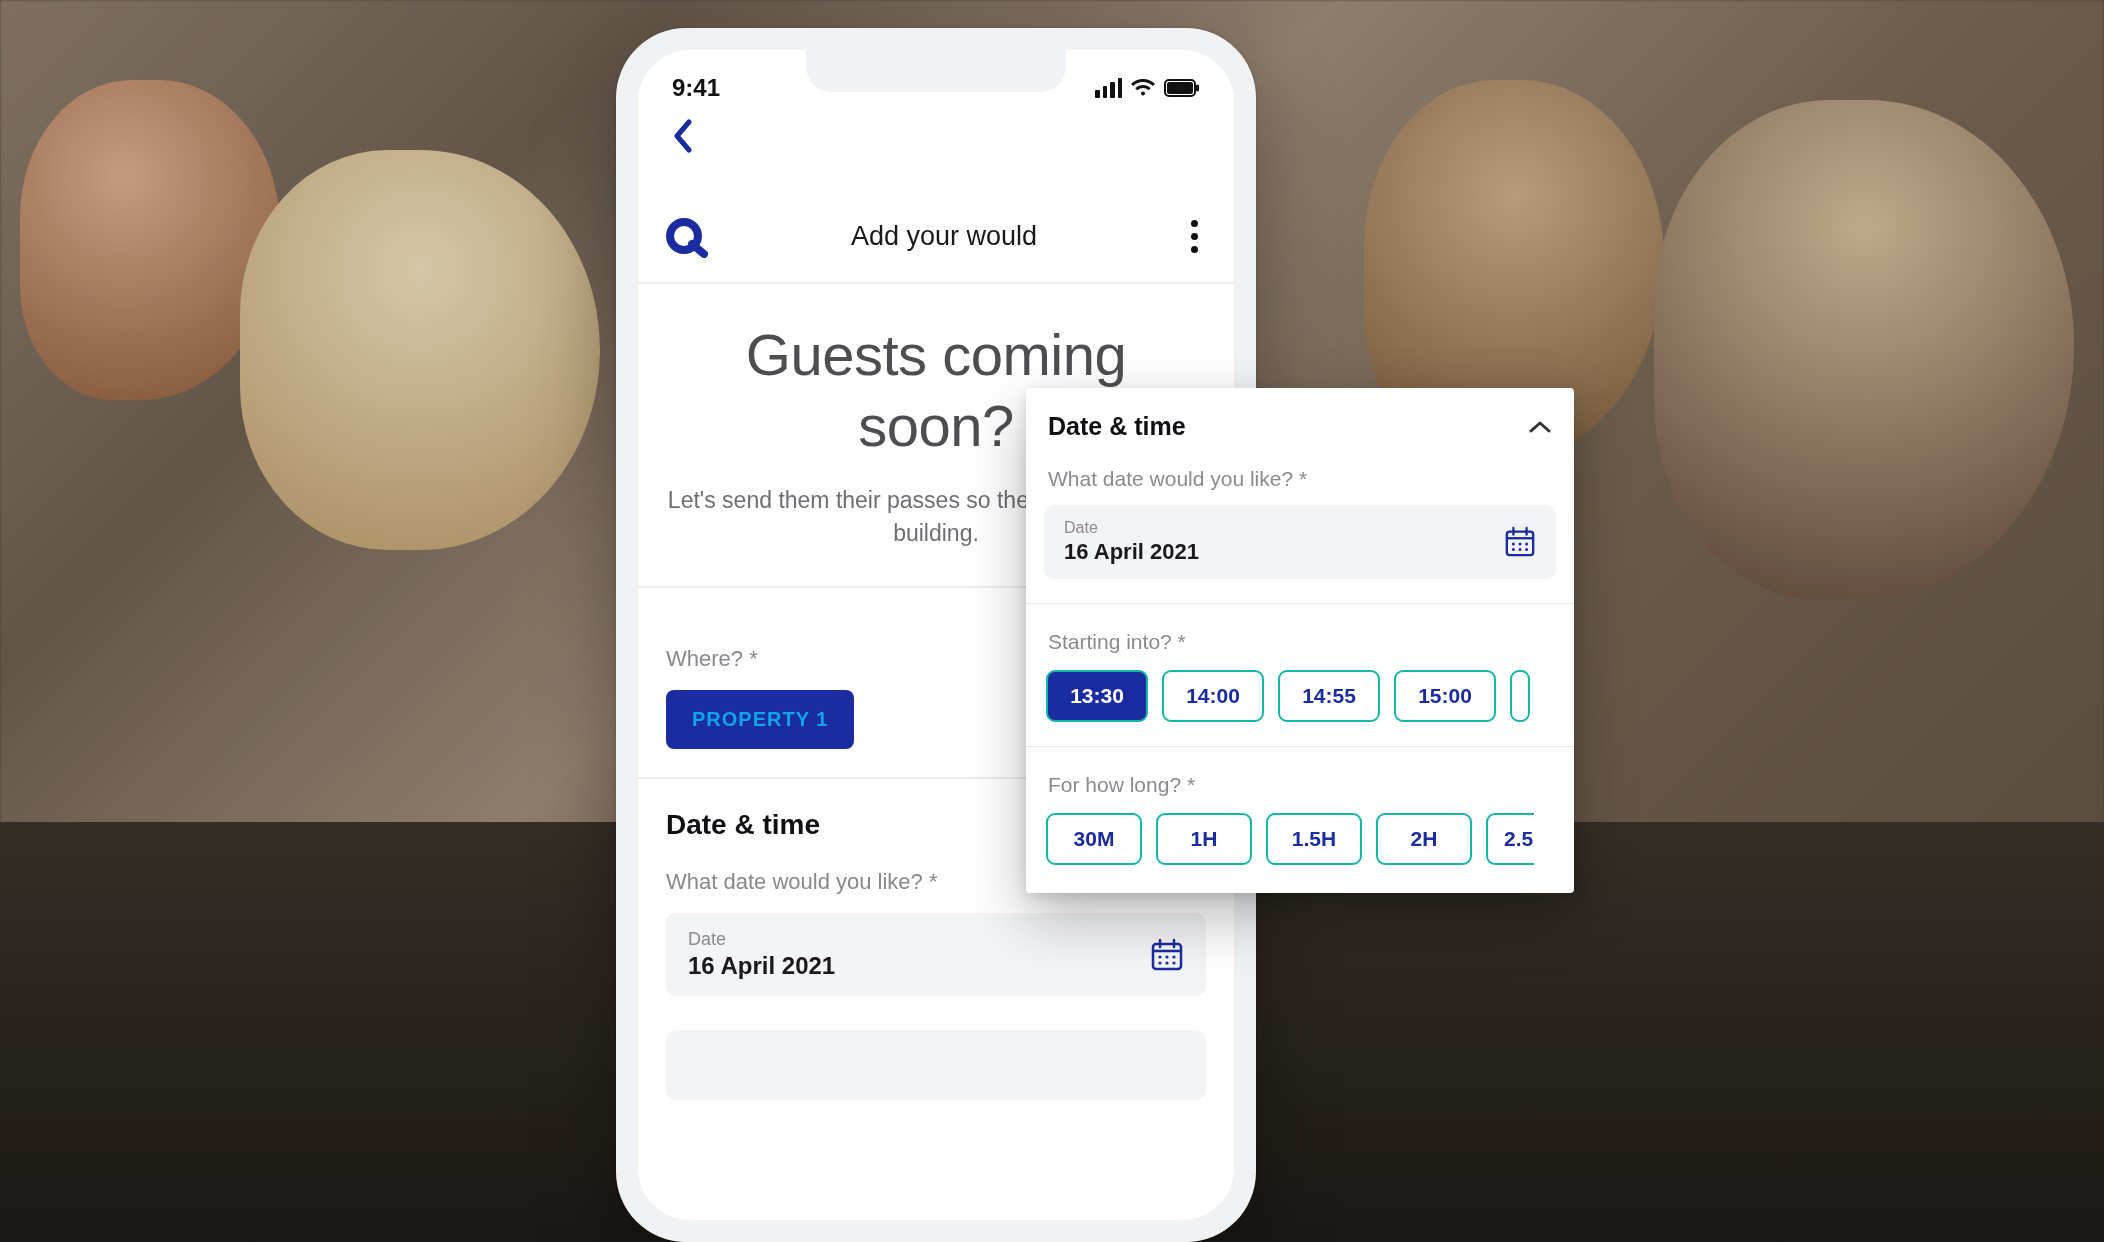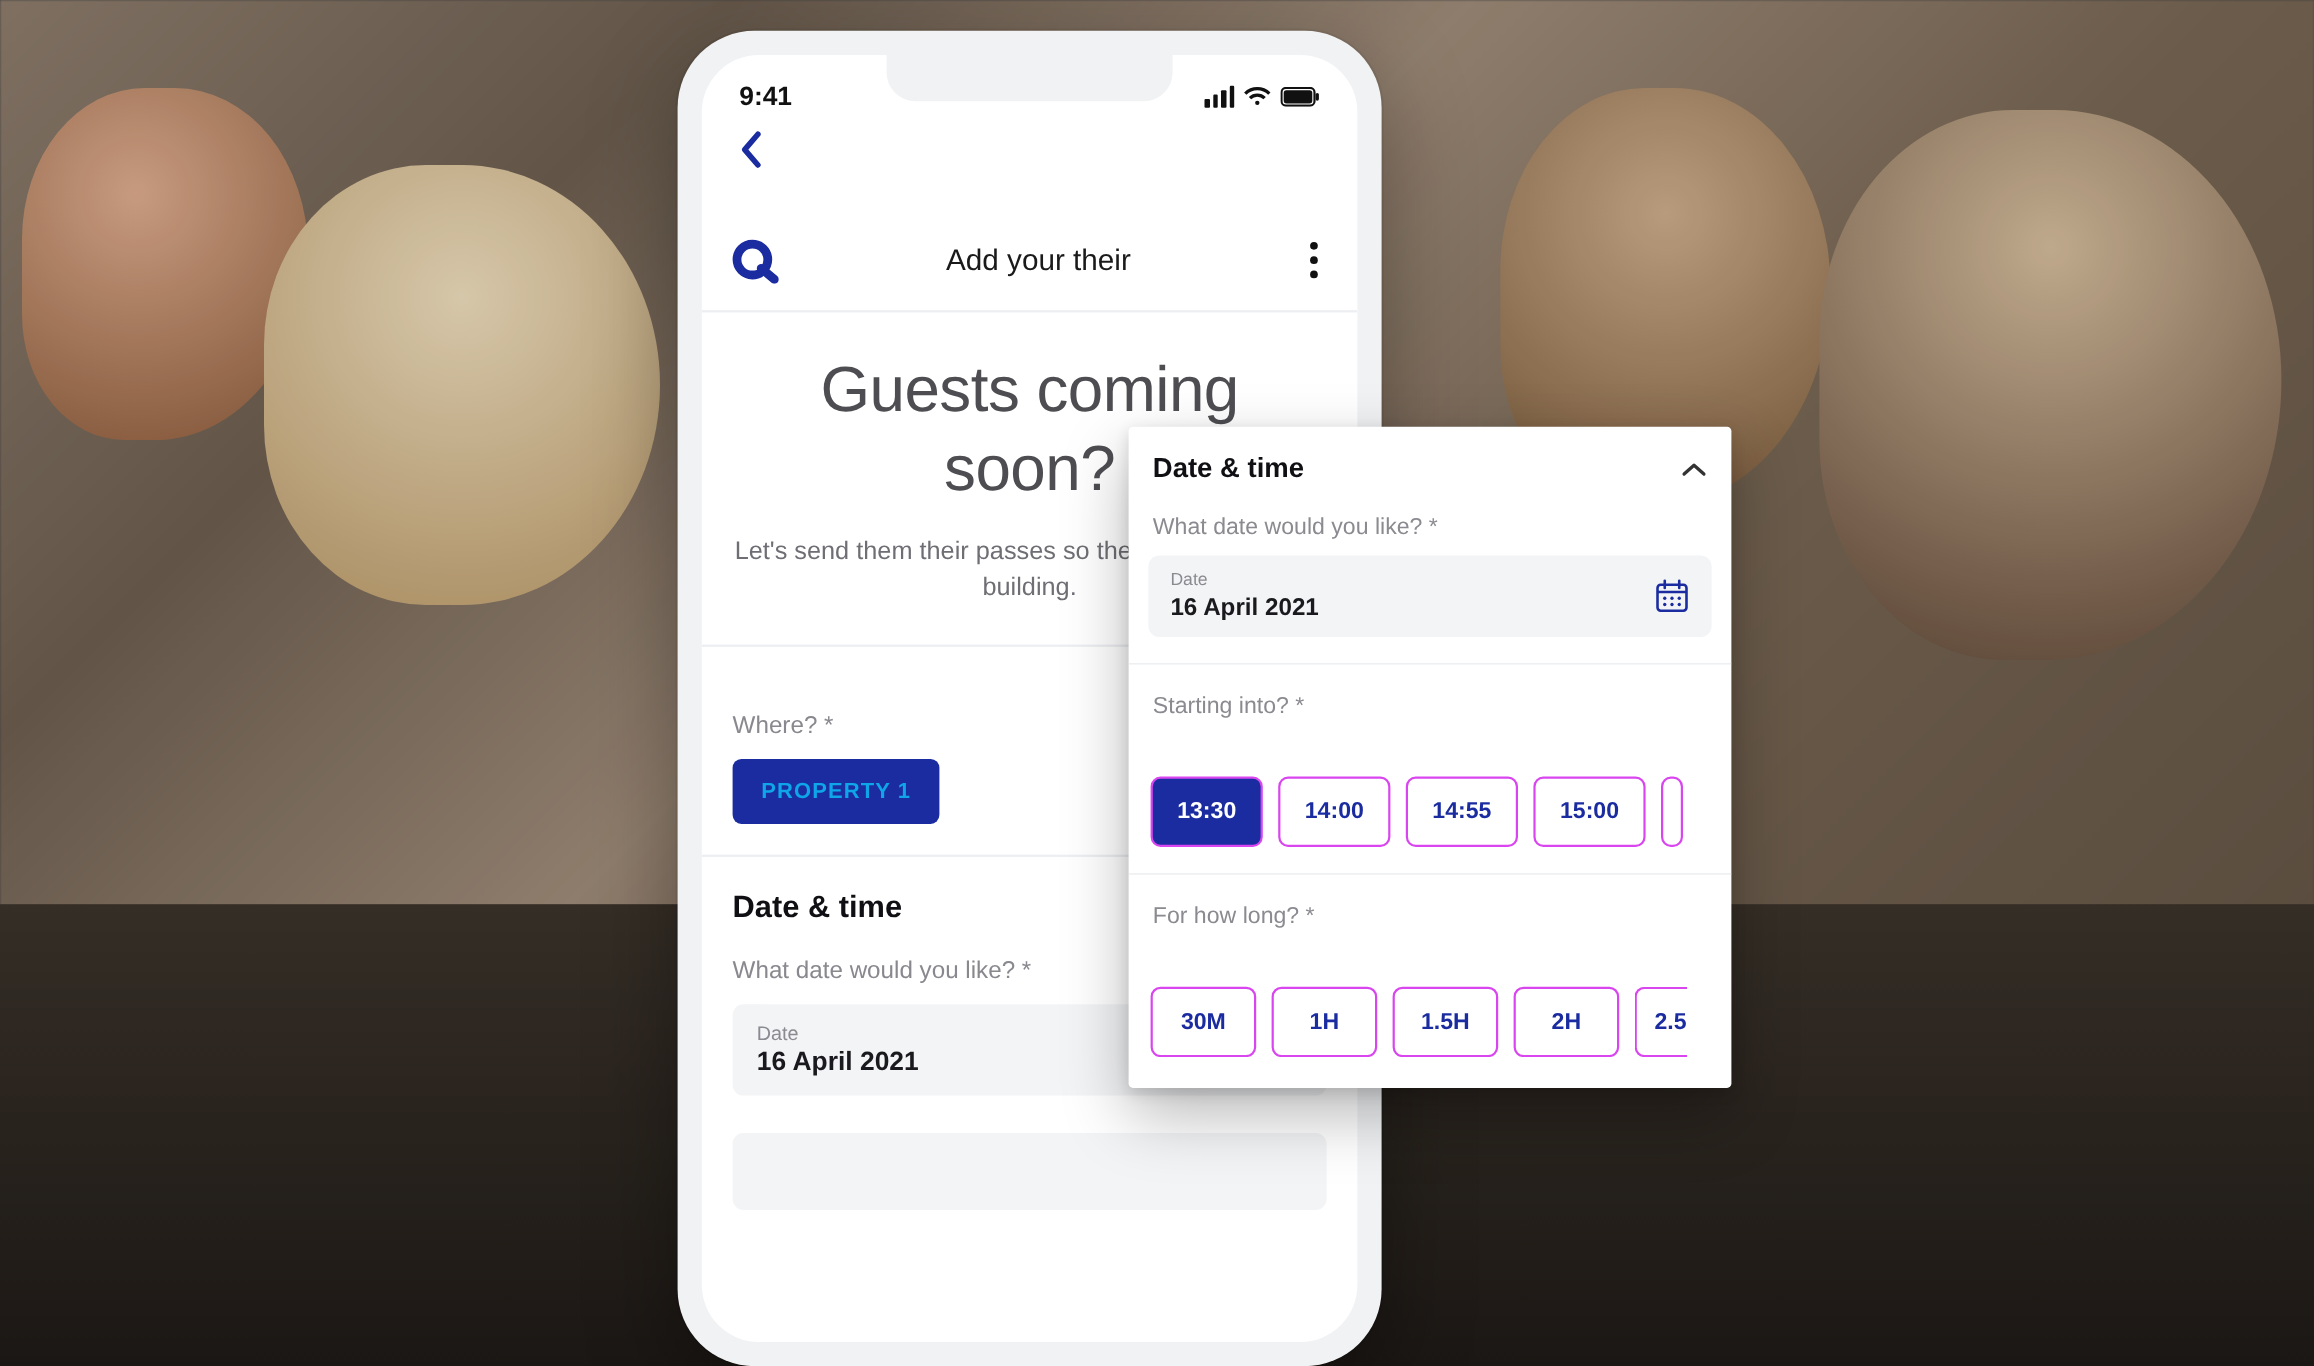--- a/index.html
+++ b/index.html
@@ -227,32 +227,31 @@
 
 .pill-row {
   margin-top: 16px;
   display:flex;
   gap: 14px;
   padding-left: 2px;
   overflow:hidden;
 }
 .pill {
   min-width: 102px;
-  height: 64px;
-  border: 2px solid #d946ef;
+  height: 52px;
+  border: 2px solid #14b8a6;
   border-radius: 9px;
   display:flex;
   align-items:center;
   justify-content:center;
   font-size:21px;
   font-weight:700;
   color:#1a2ca0;
   background:#fff;
   flex-shrink:0;
-  margin-top:36px;
 }
 .pill.selected { background:#1a2ca0; color:#fff; }
 .pill.narrow { min-width: 96px; }
 .pill.partial { min-width: 48px; border-right:none; border-top-right-radius:0; border-bottom-right-radius:0; justify-content:flex-start; padding-left:16px; overflow:hidden; }
 
 </style>
 </head>
 <body>
 
 <div class="bg-photo"></div>
@@ -297,21 +296,21 @@
         </svg>
     </div>
 
     <div class="app-header">
       <div class="app-logo">
         <svg width="44" height="44" viewBox="0 0 44 44">
             <circle cx="20" cy="22" r="14" fill="none" stroke="#1a2ca0" stroke-width="8"></circle>
             <path d="M28 30 L40 40" stroke="#1a2ca0" stroke-width="8" stroke-linecap="round"></path>
           </svg>
       </div>
-      <div class="app-title">Add your their</div>
+      <div class="app-title">Add your would</div>
       <div class="kebab">
         <span></span>
         <span></span>
         <span></span>
       </div>
     </div>
 
     <div class="page-content">
       <div class="hero">
         <h1>

